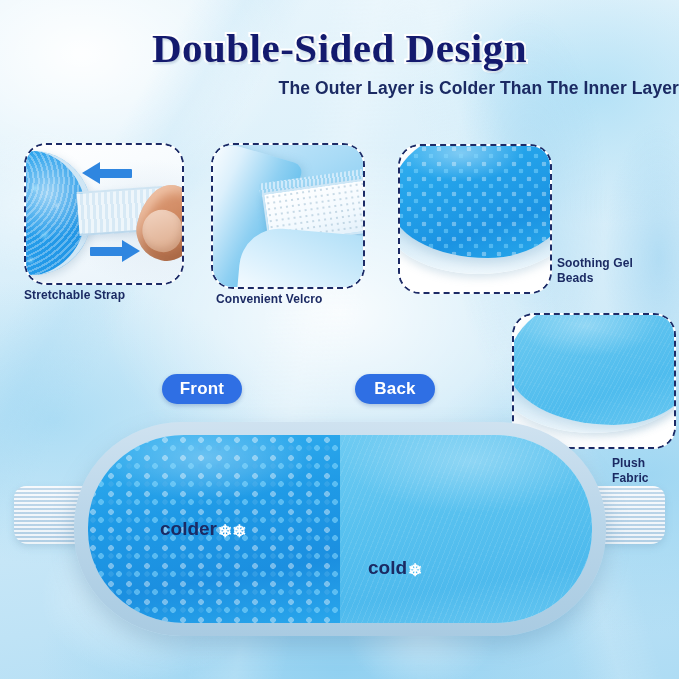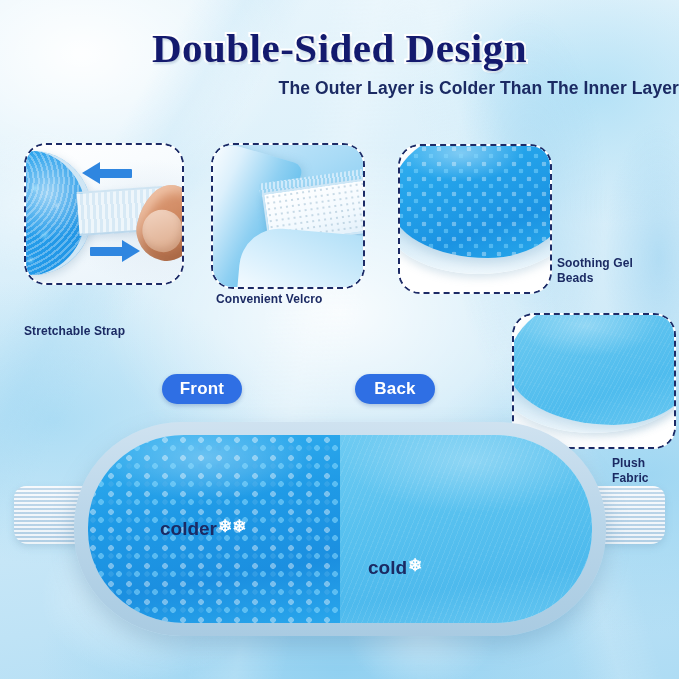--- a/index.html
+++ b/index.html
@@ -310,21 +310,21 @@
     content:""; position:absolute; inset:0; opacity:0.30;
     background-image: repeating-linear-gradient(112deg, rgba(255,255,255,0.30) 0 1px, rgba(255,255,255,0) 1px 5px);
   }
   .temp-label {
     position:absolute;
     color: #1b2a63;
     font-size: 19px;
     font-weight: bold;
     white-space: nowrap;
     display: flex;
-    align-items: flex-start;
+    align-items: flex-end;
     gap: 1px;
   }
   .flake { color:#ffffff; font-size: 17px; line-height: 1; }
 </style>
 </head>
 <body>
 
 <div id="page">
 
   <div class="bg-base"></div>
@@ -344,21 +344,21 @@
         <div class="arrow-body" style="left:12px; top:-4px; width:34px;"></div>
         <div class="arrow-head" style="left:-4px; top:-11px; border-right:18px solid #2f86e0;"></div>
       </div>
 
       <div class="arrow" style="left:64px; top:106px;">
         <div class="arrow-body" style="left:0px; top:-4px; width:34px;"></div>
         <div class="arrow-head" style="left:32px; top:-11px; border-left:18px solid #2f86e0;"></div>
       </div>
     </div>
   </div>
-  <div class="callout-label" style="left:24px; top:288px; width:180px;margin-top:36px;">Stretchable Strap</div>
+  <div class="callout-label" style="left:24px; top:288px; width:180px;">Stretchable Strap</div>
 
   <div class="callout" style="left:211px; top:143px; width:150px; height:142px;">
     <div class="ph-velcro">
       <div class="velcro-cloth-top"></div>
       <div class="velcro-fold"></div>
       <div class="velcro-strip-edge"></div>
       <div class="velcro-strip"></div>
       <div class="velcro-bottom"></div>
     </div>
   </div>

